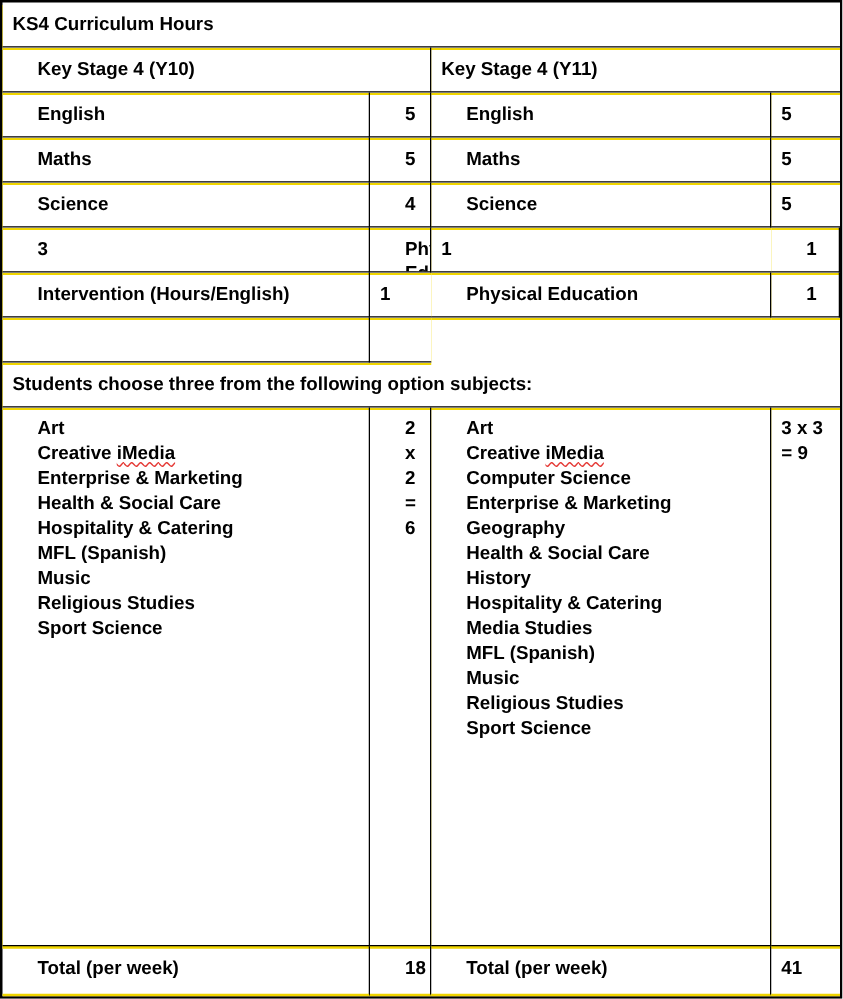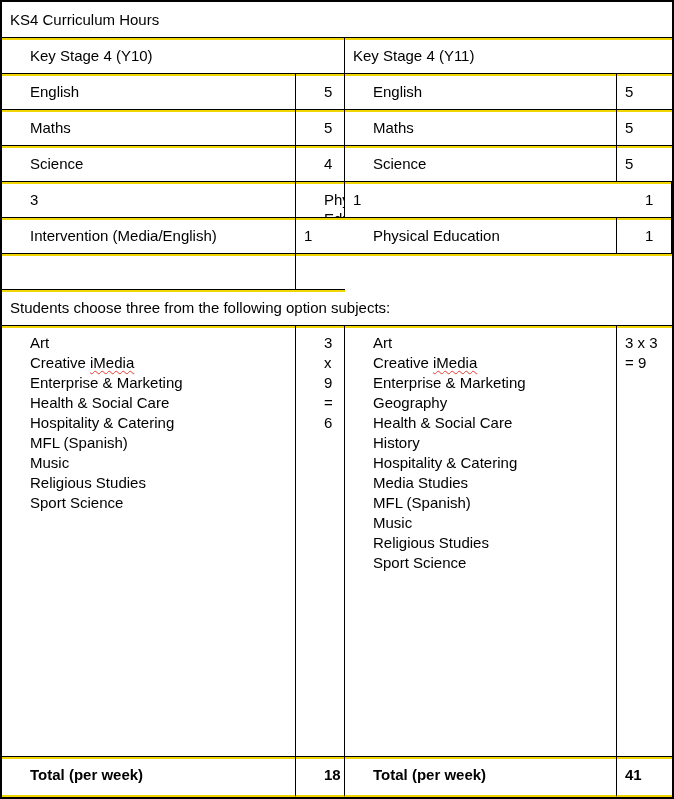--- a/index.html
+++ b/index.html
@@ -24,25 +24,26 @@
     background:var(--bg);
   }
   .cell{
     font-size:15px;
     line-height:19px;
     padding:8px 6px 0 8px;
     overflow:hidden;
     
     border-bottom:1px solid var(--black);
     box-shadow:0 2px 0 0 var(--yellow);
+    font-weight:bold;
   }
   .vline{border-right:1px solid var(--black);padding-left:28px;}
   .span4{grid-column:span 4;}
   .span2{grid-column:span 2;}
-  .bold{font-weight:normal;}
+  .bold{font-weight:bold;}
   .options-cell{line-height:20px;padding-top:7px;}
   .total-cell{
     border-bottom:2px solid var(--yellow); 
     box-shadow:none;
     font-weight:bold;
   }
   .misspelled{
     text-decoration-line:underline;
     text-decoration-style:wavy;
     text-decoration-color:var(--red);
@@ -73,21 +74,21 @@
   <div class="cell vline">Science</div>
   <div class="cell vline">4</div>
   <div class="cell vline">Science</div>
   <div class="cell">5</div>
 
   <div class="cell vline">3</div>
   <div class="cell vline">Physical Education</div>
   <div class="cell">1</div>
 
   <div class="cell vline">1</div>
-  <div class="cell vline">Intervention (Media/English)</div>
+  <div class="cell vline">Intervention (Hours/English)</div>
   <div class="cell">1</div>
 
   <div class="cell vline">Physical Education</div>
   <div class="cell vline">1</div>
   <div class="cell vline"></div>
   <div class="cell"></div>
 
   <div class="cell span4">Students choose three from the following option subjects:</div>
 
   <div class="cell vline options-cell">
@@ -95,26 +96,27 @@
     <div>Creative <span class="misspelled">iMedia</span></div>
     <div>Enterprise &amp; Marketing</div>
     <div>Health &amp; Social Care</div>
     <div>Hospitality &amp; Catering</div>
     <div>MFL (Spanish)</div>
     <div>Music</div>
     <div>Religious Studies</div>
     <div>Sport Science</div>
   </div>
   <div class="cell vline options-cell">
-    <div>3 x 9</div>
+    <div>2 x 2</div>
     <div>= 6</div>
   </div>
   <div class="cell vline options-cell">
     <div>Art</div>
     <div>Creative <span class="misspelled">iMedia</span></div>
+    <div>Computer Science</div>
     <div>Enterprise &amp; Marketing</div>
     <div>Geography</div>
     <div>Health &amp; Social Care</div>
     <div>History</div>
     <div>Hospitality &amp; Catering</div>
     <div>Media Studies</div>
     <div>MFL (Spanish)</div>
     <div>Music</div>
     <div>Religious Studies</div>
     <div>Sport Science</div>

